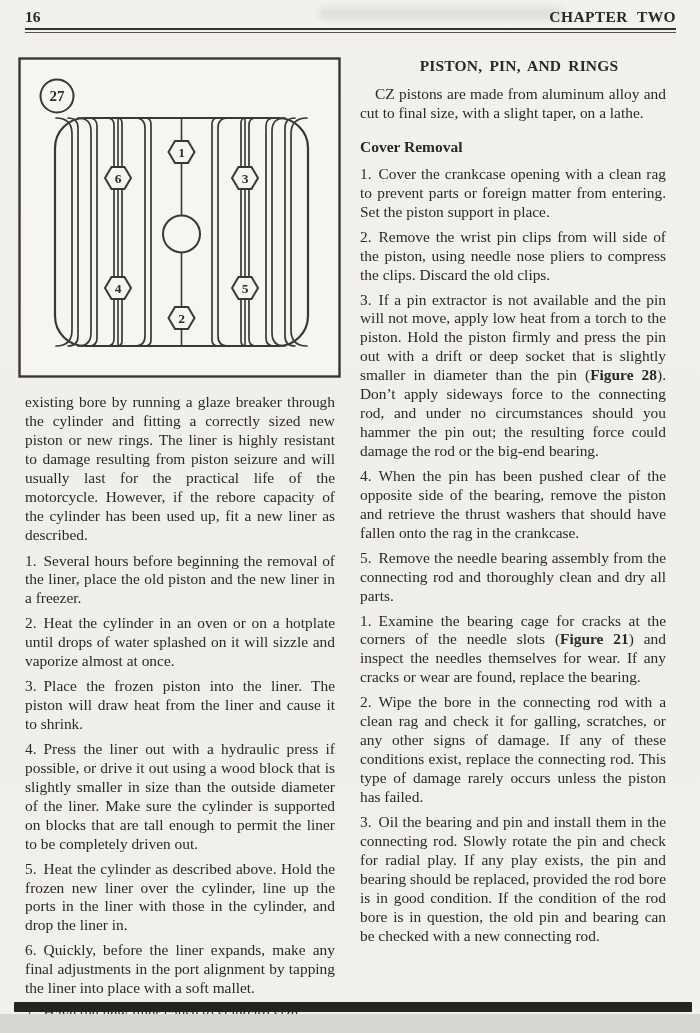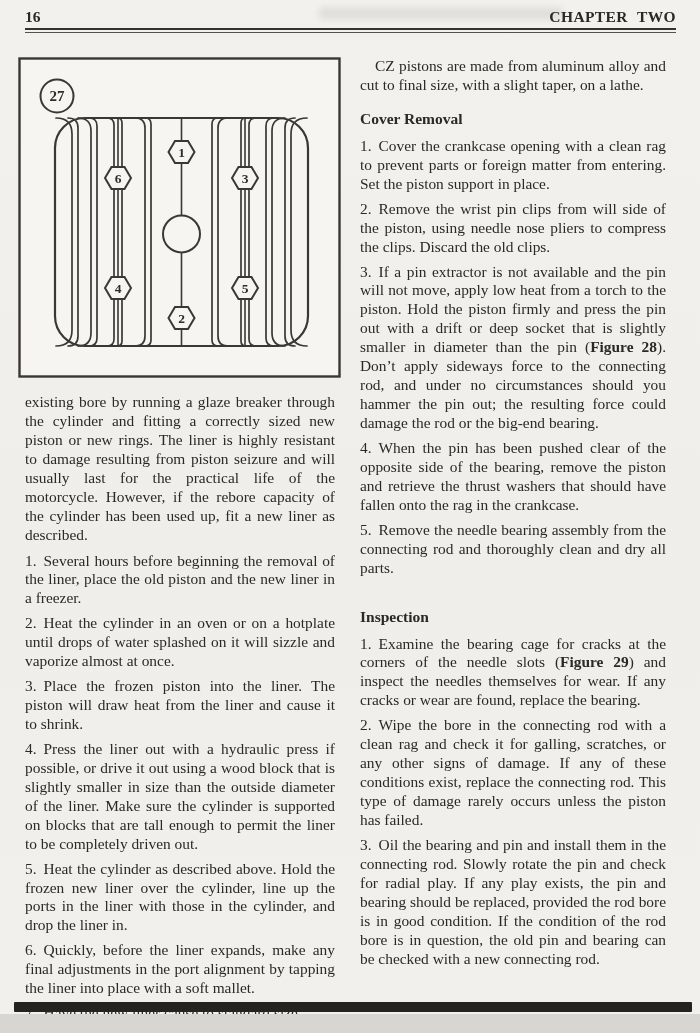--- a/index.html
+++ b/index.html
@@ -110,34 +110,34 @@
           <p class="step"><span class="stepnum">2.</span><span>Heat the cylinder in an oven or on a hotplate until drops of water splashed on it will sizzle and vaporize almost at once.</span></p>
           <p class="step"><span class="stepnum">3.</span><span>Place the frozen piston into the liner. The piston will draw heat from the liner and cause it to shrink.</span></p>
           <p class="step"><span class="stepnum">4.</span><span>Press the liner out with a hydraulic press if possible, or drive it out using a wood block that is slightly smaller in size than the outside diameter of the liner. Make sure the cylinder is supported on blocks that are tall enough to permit the liner to be completely driven out.</span></p>
           <p class="step"><span class="stepnum">5.</span><span>Heat the cylinder as described above. Hold the frozen new liner over the cylinder, line up the ports in the liner with those in the cylinder, and drop the liner in.</span></p>
           <p class="step"><span class="stepnum">6.</span><span>Quickly, before the liner expands, make any final adjustments in the port alignment by tapping the liner into place with a soft mallet.</span></p>
           <p class="step"><span class="stepnum">7.</span><span>Have the new liner cause to standard size.</span></p>
         </div>
     </section>
 
     <section class="col-right">
+      <h2 class="sec-head">PISTON, PIN, AND RINGS</h2>
       <p class="para indent">CZ pistons are made from aluminum alloy and cut to final size, with a slight taper, on a lathe.</p>
 
       <h3 class="sub-head">Cover Removal</h3>
       <div>
           <p class="step"><span class="stepnum">1.</span><span>Cover the crankcase opening with a clean rag to prevent parts or foreign matter from entering. Set the piston support in place.</span></p>
           <p class="step"><span class="stepnum">2.</span><span>Remove the wrist pin clips from will side of the piston, using needle nose pliers to compress the clips. Discard the old clips.</span></p>
           <p class="step"><span class="stepnum">3.</span><span>If a pin extractor is not available and the pin will not move, apply low heat from a torch to the piston. Hold the piston firmly and press the pin out with a drift or deep socket that is slightly smaller in diameter than the pin (</span><span class="b">Figure 28</span><span>). Don’t apply sideways force to the connecting rod, and under no circumstances should you hammer the pin out; the resulting force could damage the rod or the big-end bearing.</span></p>
           <p class="step"><span class="stepnum">4.</span><span>When the pin has been pushed clear of the opposite side of the bearing, remove the piston and retrieve the thrust washers that should have fallen onto the rag in the crankcase.</span></p>
           <p class="step"><span class="stepnum">5.</span><span>Remove the needle bearing assembly from the connecting rod and thoroughly clean and dry all parts.</span></p>
         </div>
 
-      <h3 class="sub-head inspection">Inspection</h3>
       <div>
-          <p class="step"><span class="stepnum">1.</span><span>Examine the bearing cage for cracks at the corners of the needle slots (</span><span class="b">Figure 29</span><span>) and inspect the needles themselves for wear. If any cracks or wear are found, replace the bearing.</span></p>
+          <p class="step"><span class="stepnum">1.</span><span>Examine the bearing cage for cracks at the corners of the needle slots (</span><span class="b">Figure 21</span><span>) and inspect the needles themselves for wear. If any cracks or wear are found, replace the bearing.</span></p>
           <p class="step"><span class="stepnum">2.</span><span>Wipe the bore in the connecting rod with a clean rag and check it for galling, scratches, or any other signs of damage. If any of these conditions exist, replace the connecting rod. This type of damage rarely occurs unless the piston has failed.</span></p>
           <p class="step"><span class="stepnum">3.</span><span>Oil the bearing and pin and install them in the connecting rod. Slowly rotate the pin and check for radial play. If any play exists, the pin and bearing should be replaced, provided the rod bore is in good condition. If the condition of the rod bore is in question, the old pin and bearing can be checked with a new connecting rod.</span></p>
         </div>
     </section>
 
   </main>
 
   <div class="bottom-bar"></div>
 </div>
 

